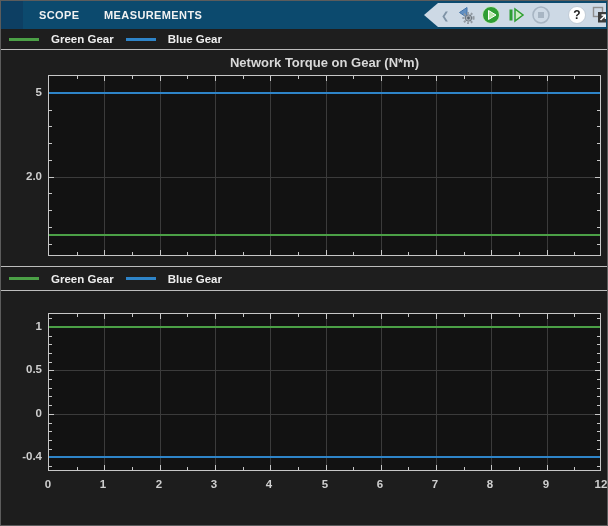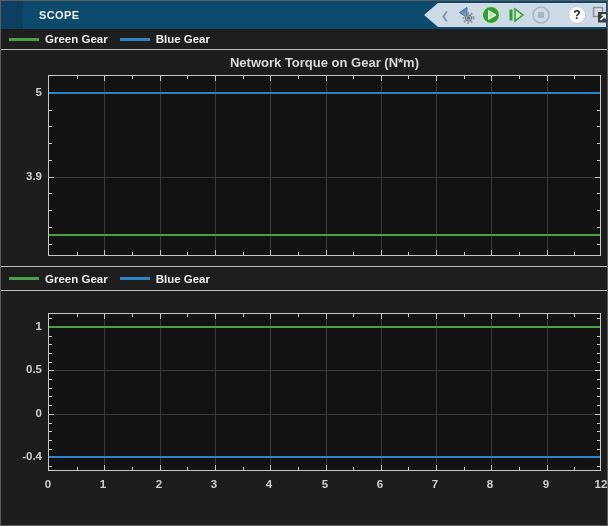--- a/index.html
+++ b/index.html
@@ -25,21 +25,21 @@
   .tool-btn{width:22px;height:22px;display:flex;align-items:center;justify-content:center;cursor:pointer;}
   .tool-btn.disabled{cursor:default;opacity:.95;}
   .tool-divider{width:1px;height:16px;background:#96a5b3;margin:0 3px;}
   
   .legend-row{position:absolute;left:0;width:100%;background:#1e1e1e;display:flex;
               align-items:center;padding-left:8px;}
   .legend-row-1{top:28px;height:21px;border-bottom:1px solid #bdbdbd;}
   .legend-row-2{top:265px;height:25px;border-top:1px solid #bdbdbd;border-bottom:1px solid #bdbdbd;}
   .legend-item{display:flex;align-items:center;margin-right:12px;cursor:pointer;}
   .legend-swatch{display:inline-block;width:30px;height:3px;margin-right:6px;}
-  .legend-label{color:#eeeeee;font-size:11.5px;font-weight:700;}
+  .legend-label{color:#eeeeee;font-size:11.5px;font-weight:700;margin-left:6px;}
   
   .plot-panel{position:absolute;left:12px;width:100%;background:#1d1d1d;}
   #plot-panel-0{top:49px;height:216px;}
   #plot-panel-1{top:290px;height:212px;}
   .plot-title{position:absolute;text-align:center;color:#d9d9d9;font-size:13px;font-weight:600;}
   .axes{position:absolute;background:#121212;border:1px solid #c7c7c7;}
   .gridline-v{position:absolute;top:0;bottom:0;width:1px;background:#3b3b3b;}
   .gridline-h{position:absolute;left:0;right:0;height:1px;background:#3b3b3b;}
   .tick{position:absolute;background:#c8c8c8;}
   .series-line{position:absolute;left:0;right:0;height:2px;}
@@ -55,20 +55,21 @@
   .status-mode{margin-right:20px;}
 </style>
 </head>
 <body>
 
 <div class="window">
 
   <div class="toolstrip" style="background: #0c4a6e;">
     <div class="app-corner"></div>
     <div class="tab tab-scope">SCOPE</div>
+    <div class="tab tab-measurements">MEASUREMENTS</div>
 
     <div class="quick-toolbar" style="background: rgb(205, 217, 229);">
       <span class="collapse-chevron">❮</span>
 
       <div class="tool-btn disabled">
         <svg width="20" height="20" viewBox="0 0 20 20">
           <polygon points="11,2.5 3.5,7.5 11,12.5" fill="#5b8cc0" stroke="#3c6ea5" stroke-width="1"></polygon>
           <circle cx="12.5" cy="13" r="5" fill="none" stroke="#8f979f" stroke-width="2.2" stroke-dasharray="1.8 1.8"></circle>
           <circle cx="12.5" cy="13" r="3.2" fill="#a8b0b8" stroke="#6a737c" stroke-width="1"></circle>
           <circle cx="12.5" cy="13" r="1.4" fill="#55606a"></circle>
@@ -195,21 +196,21 @@
         <div class="tick" style="left: 0px; top: 50px; height: 1px; width: 3px;"></div>
         <div class="tick" style="right: 0px; top: 50px; height: 1px; width: 3px;"></div>
         <div class="tick" style="left: 0px; top: 34px; height: 1px; width: 3px;"></div>
         <div class="tick" style="right: 0px; top: 34px; height: 1px; width: 3px;"></div>
         <div class="tick" style="left: 0px; top: 17px; height: 1px; width: 5px;"></div>
         <div class="tick" style="right: 0px; top: 17px; height: 1px; width: 5px;"></div>
         <div class="series-line" style="top: 158px; background: rgb(75, 160, 70);"></div>
         <div class="series-line" style="top: 16px; background: rgb(46, 132, 200);"></div>
       </div>
       <div class="ytick-label" style="left: 1px; top: 35px;">5</div>
-      <div class="ytick-label" style="left: 1px; top: 119px;">3.9</div>
+      <div class="ytick-label" style="left: 1px; top: 119px;">2.0</div>
     </div>
 
   <div class="legend-row legend-row-2">
     <div class="legend-item">
       <span class="legend-swatch" style="background: rgb(75, 160, 70);"></span>
       <span class="legend-label">Green Gear</span>
     </div>
     <div class="legend-item">
       <span class="legend-swatch" style="background: rgb(46, 132, 200);"></span>
       <span class="legend-label">Blue Gear</span>

